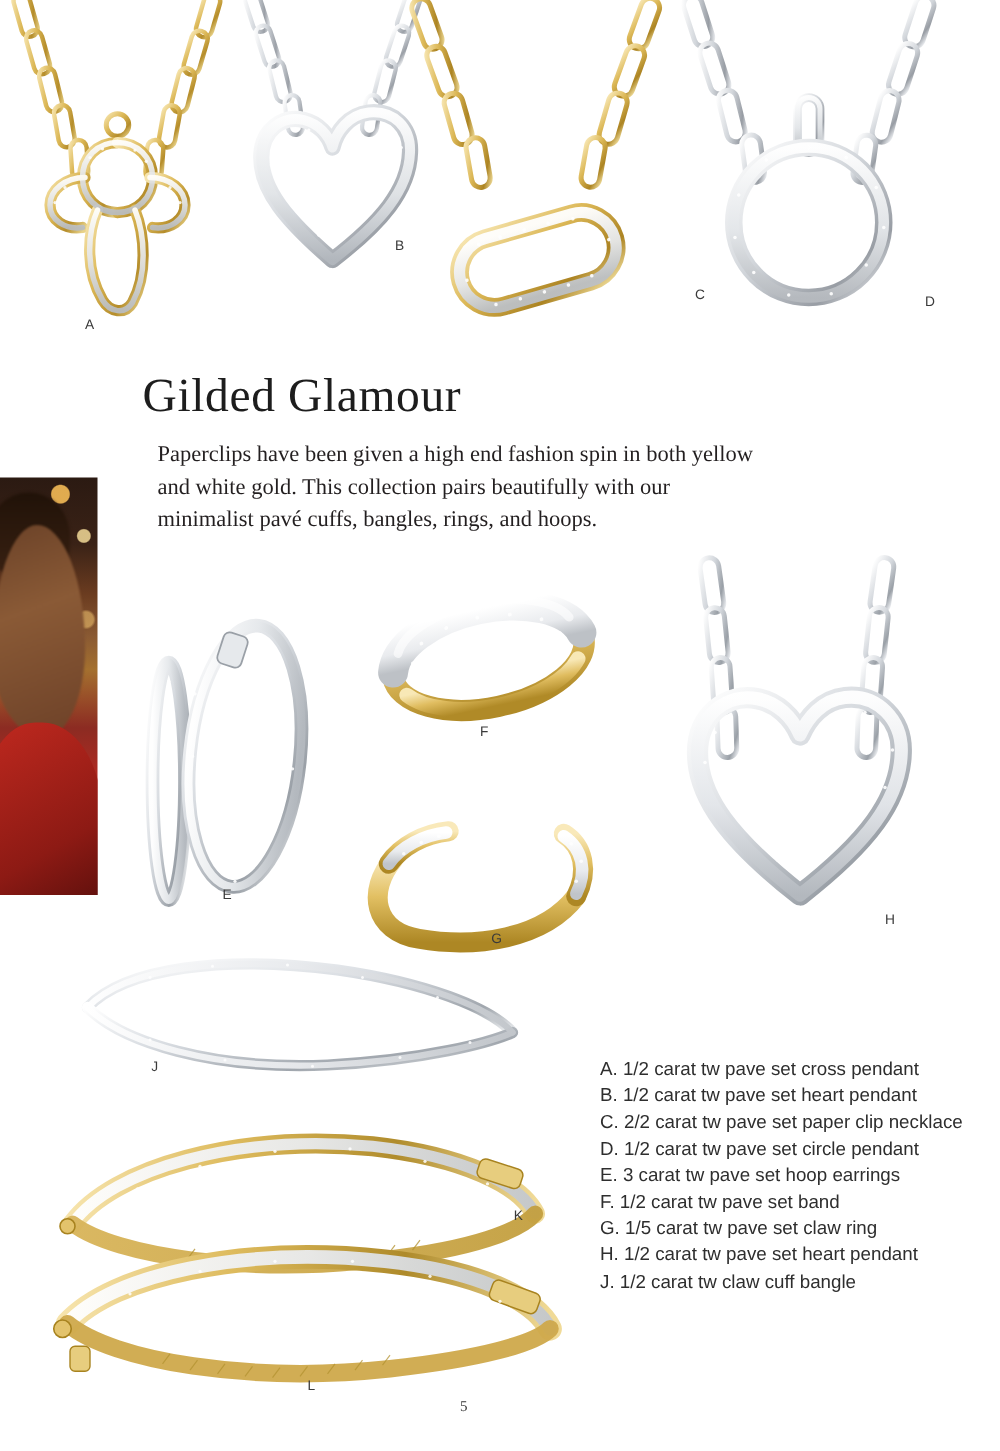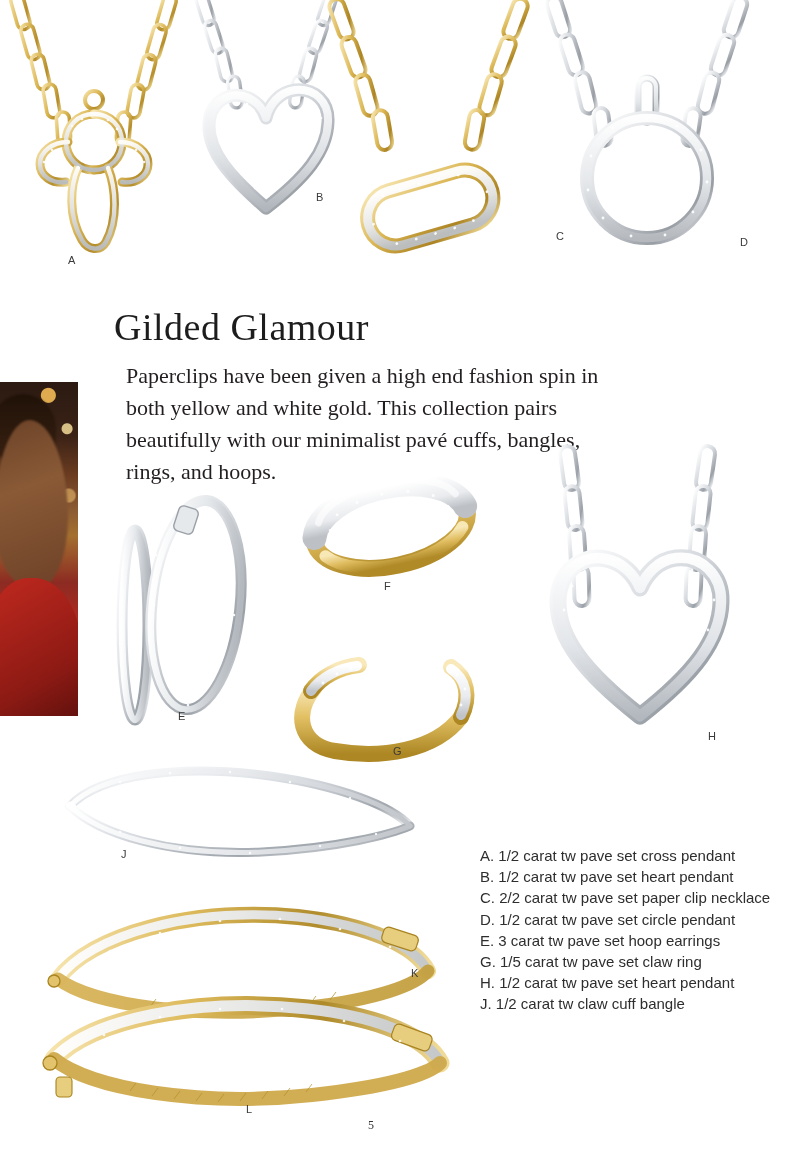--- a/index.html
+++ b/index.html
@@ -28,36 +28,36 @@
     font-family: "Liberation Sans", sans-serif;
     font-size: 11px;
     color: #3a3a3a;
     letter-spacing: 0.2px;
   }
 
   
   .headline {
     position: absolute;
     left: 114px;
-    top: 308px;
+    top: 298px;
     width: 520px;
   }
   .headline h1 {
     margin: 0;
     font-family: "Liberation Serif", serif;
     font-size: 38px;
     font-weight: 400;
     letter-spacing: 0.5px;
     color: #1d1d1d;
     line-height: 1.05;
   }
   .headline p {
     margin: 12px 0 0 12px;
     font-family: "Liberation Serif", serif;
-    font-size: 22px;
+    font-size: 18px;
     line-height: 1.45;
     color: #231f20;
     max-width: 480px;
   }
 
   
   .legend {
     position: absolute;
     left: 480px;
     top: 845px;
@@ -601,20 +601,21 @@
     </g>
   </svg>
   <div class="abs letter" style="left:246px; top:1103px;">L</div>
 
   <div class="legend">
     <div>A. 1/2 carat tw pave set cross pendant</div>
     <div>B. 1/2 carat tw pave set heart pendant</div>
     <div>C. 2/2 carat tw pave set paper clip necklace</div>
     <div>D. 1/2 carat tw pave set circle pendant</div>
     <div>E. 3 carat tw pave set hoop earrings</div>
+    <div>F. 1/2 carat tw pave set band</div>
     <div>G. 1/5 carat tw pave set claw ring</div>
     <div>H. 1/2 carat tw pave set heart pendant</div>
     <div>J. 1/2 carat tw claw cuff bangle</div>
   </div>
 
   <div class="page-number">5</div>
 
 </div>
 
 </body></html>

